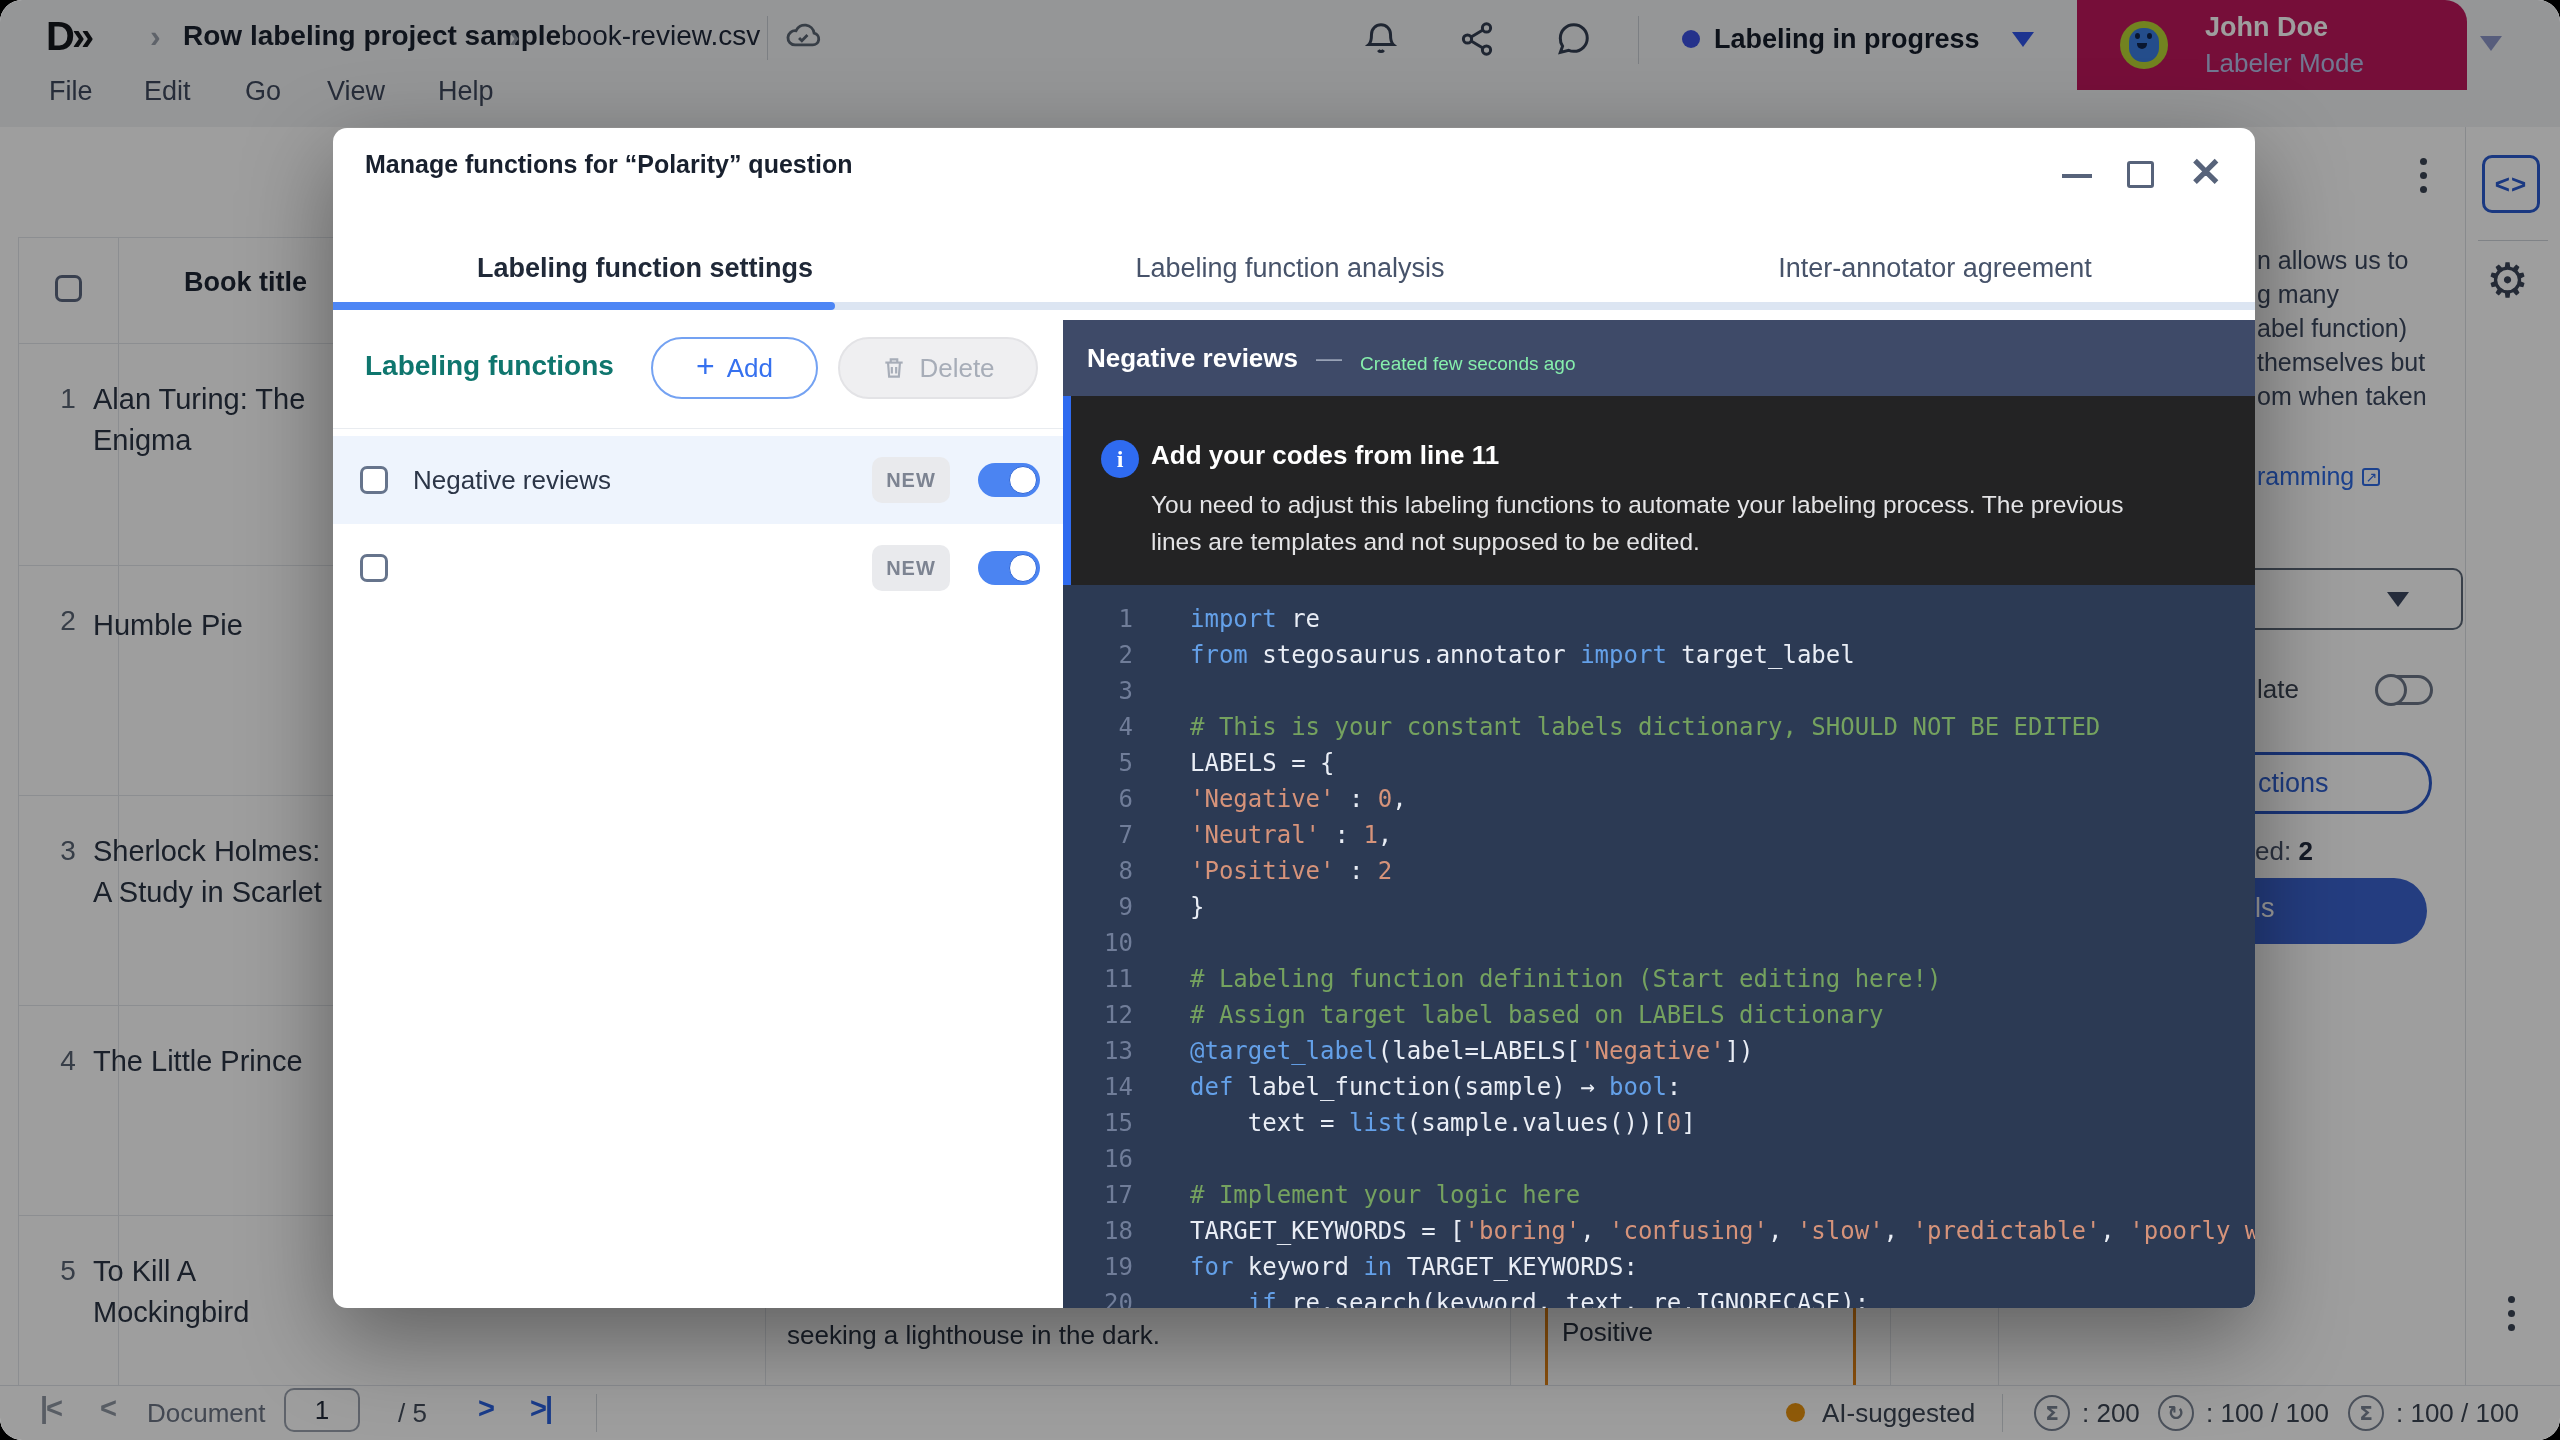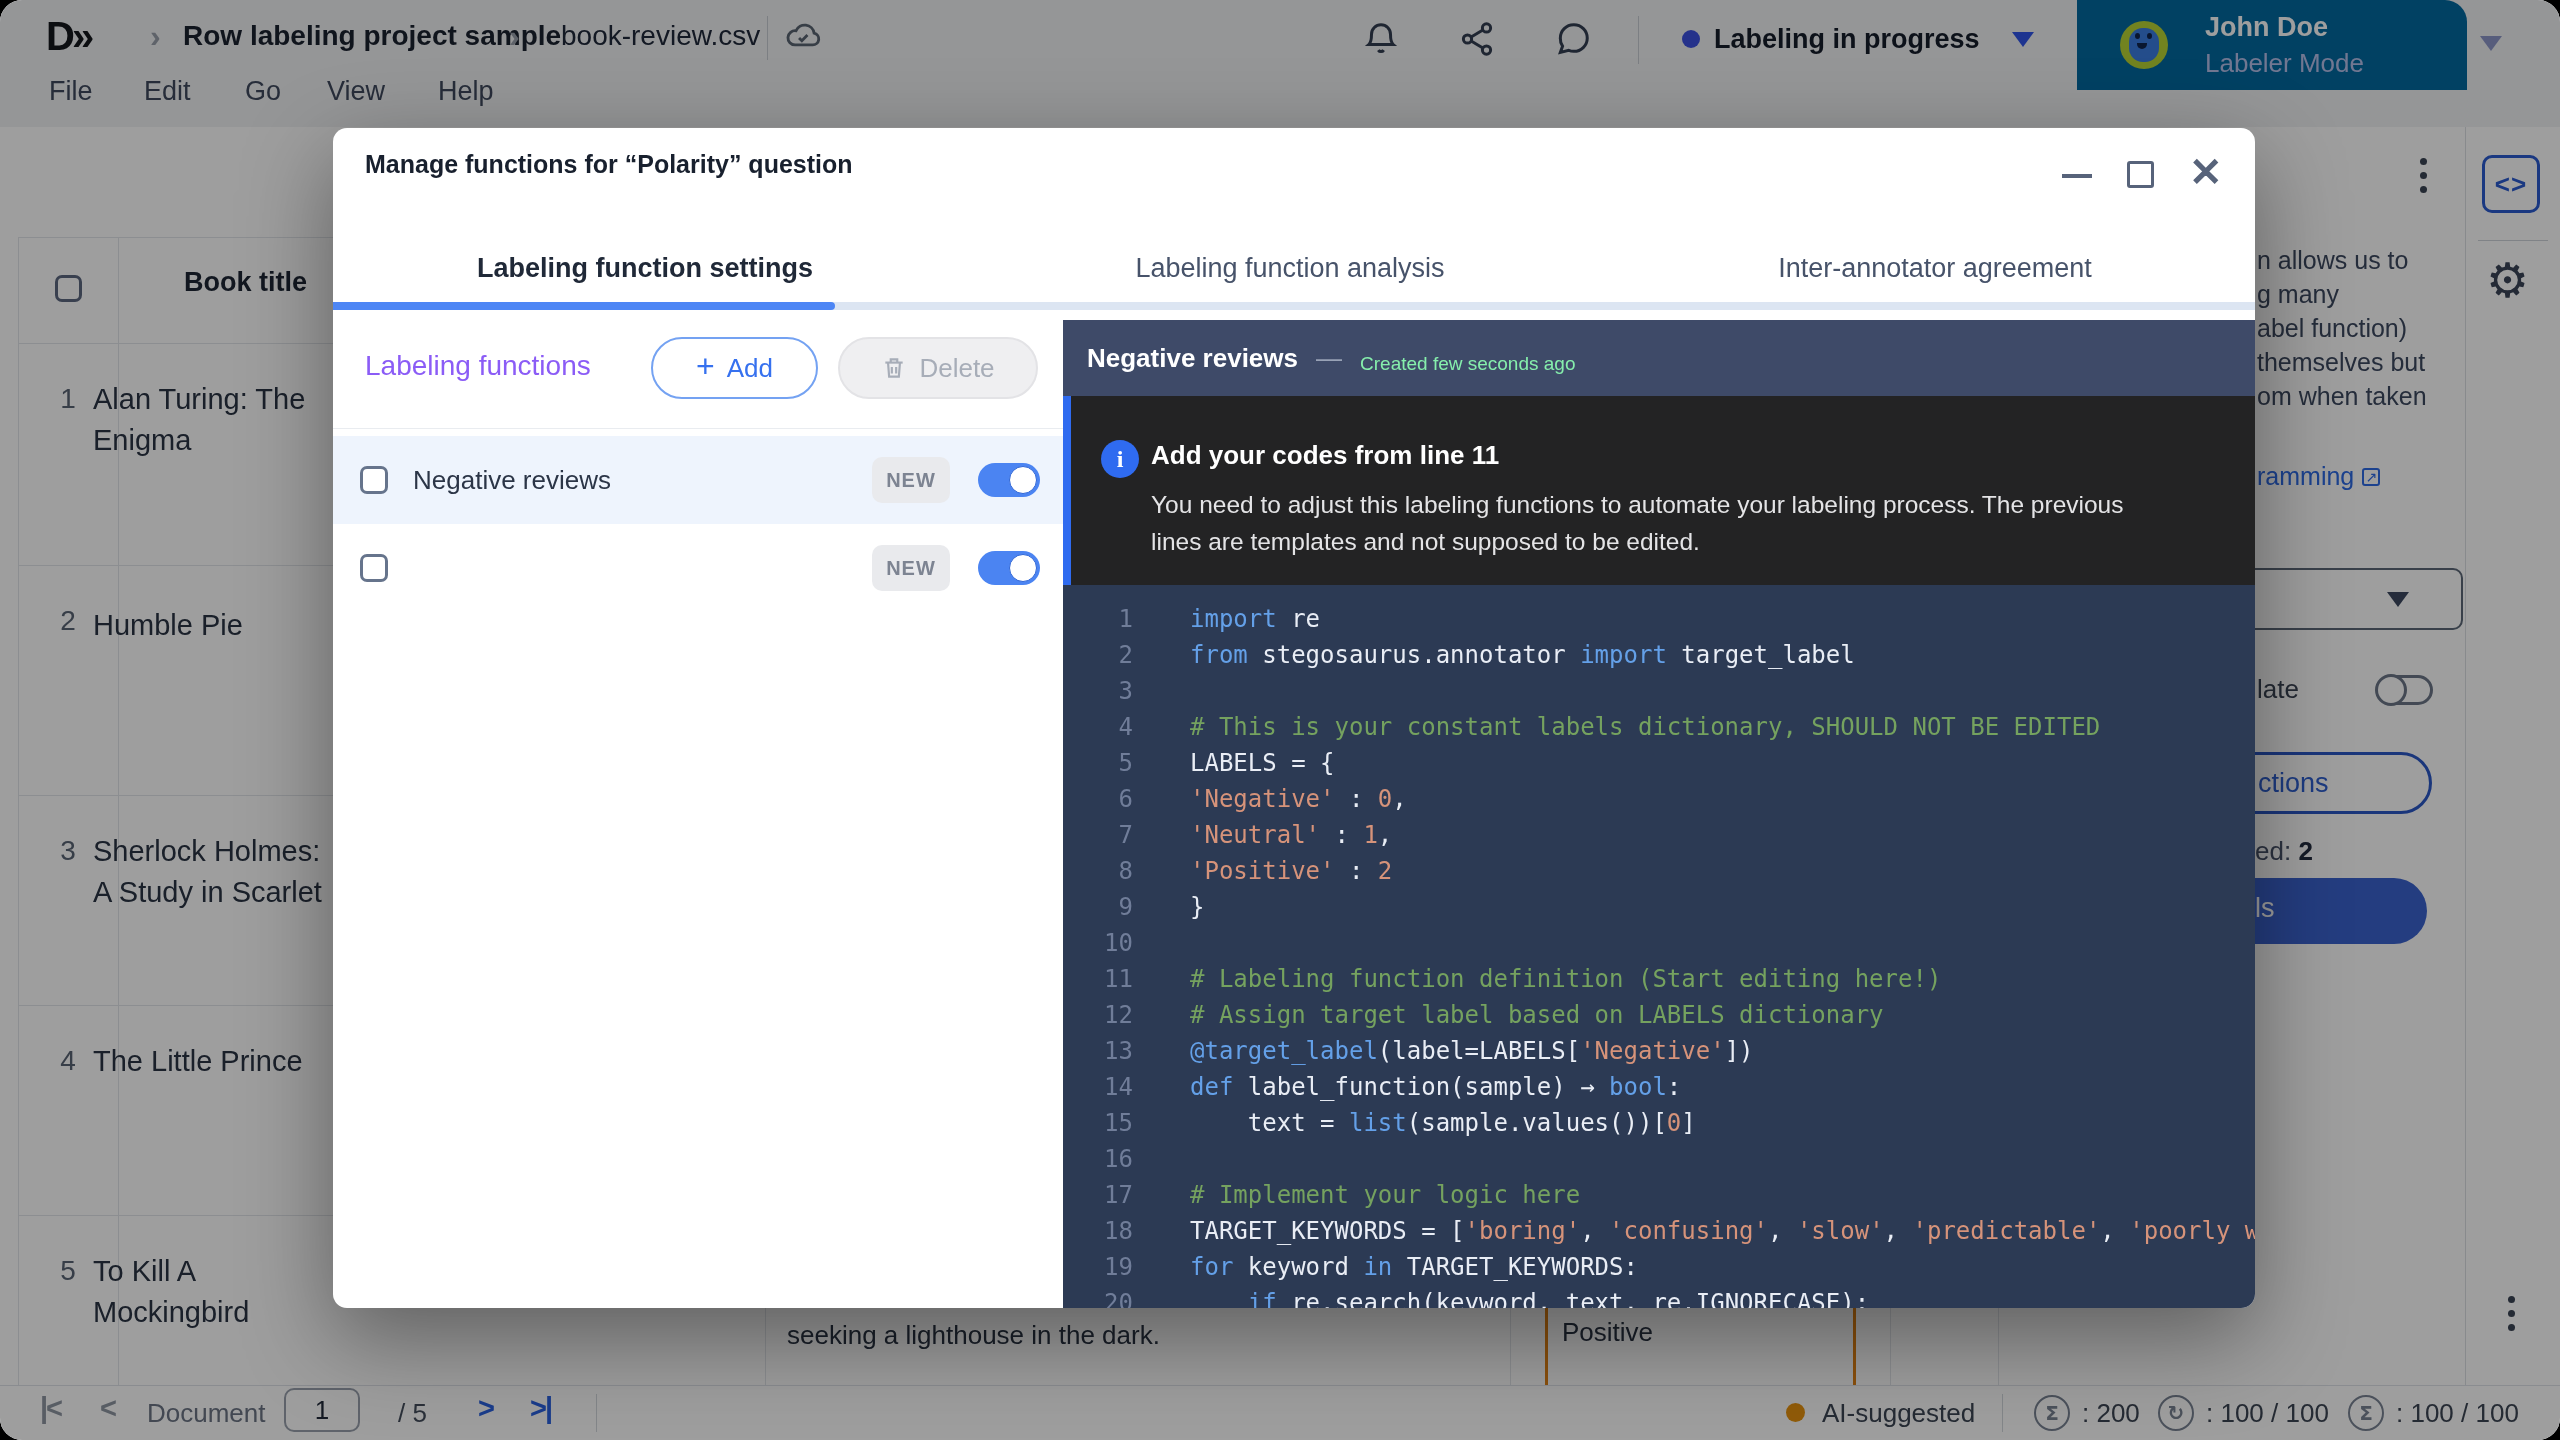--- a/index.html
+++ b/index.html
@@ -15,21 +15,21 @@
   .logo{position:absolute;left:46px;top:14px;font-size:40px;font-weight:900;color:#14171c;letter-spacing:-3px;}
   .crumb-sep{position:absolute;top:18px;font-size:32px;color:#9aa1ab;font-weight:bold;}
   .crumb-1{position:absolute;left:183px;top:20px;font-size:28px;font-weight:bold;color:#1b2230;}
   .crumb-2{position:absolute;left:552px;top:20px;font-size:28px;color:#20293a;margin-left:9px;}
   .tb-divider{position:absolute;width:1px;background:#c9cdd3;}
   .menu-item{position:absolute;top:76px;font-size:27px;color:#3f4a5e;}
   .tb-icon{position:absolute;top:20px;width:38px;height:38px;}
   .status-dot{position:absolute;left:1682px;top:30px;width:18px;height:18px;border-radius:50%;background:#3d52e0;}
   .status-label{position:absolute;left:1714px;top:24px;font-size:27px;font-weight:bold;color:#161d2b;}
   .caret-down{width:0;height:0;border-left:11px solid transparent;border-right:11px solid transparent;border-top:15px solid #2f55e8;position:absolute;}
-  .user-panel{position:absolute;left:2077px;top:0;width:390px;height:90px;background:#0369a1;border-radius:0 22px 0 0;z-index:2;text-align:right;}
+  .user-panel{position:absolute;left:2077px;top:0;width:390px;height:90px;background:#be185d;border-radius:0 22px 0 0;z-index:2;text-align:right;}
   .avatar{position:absolute;left:43px;top:21px;width:48px;height:48px;border-radius:50%;background:#b8d435;overflow:hidden;}
   .avatar .face{position:absolute;left:9px;top:7px;width:30px;height:34px;border-radius:14px;background:#3a7de0;}
   .avatar .eye{position:absolute;top:12px;width:5px;height:6px;border-radius:50%;background:#10254d;}
   .avatar .smile{position:absolute;left:10px;top:22px;width:10px;height:6px;border-radius:0 0 8px 8px;background:#10254d;}
   .user-name{position:absolute;left:128px;top:12px;font-size:27px;font-weight:bold;color:#ffffff;}
   .user-mode{position:absolute;left:128px;top:48px;font-size:26px;color:#b7c0ea;}
 
   
   .content{position:absolute;left:0;top:127px;width:2560px;height:1258px;background:#ffffff;z-index:1;}
   .vline{position:absolute;background:#e3e6eb;width:1px;}
@@ -81,21 +81,21 @@
   .modal{position:absolute;left:333px;top:128px;width:1922px;height:1180px;background:#ffffff;border-radius:14px;z-index:10;box-shadow:0 30px 90px rgba(0,0,0,.4);}
   .modal-title{position:absolute;left:32px;top:22px;font-size:25px;font-weight:bold;color:#18202e;}
   .win-min{position:absolute;left:1729px;top:46px;width:30px;height:4px;background:#57637a;}
   .win-max{position:absolute;left:1794px;top:33px;width:27px;height:27px;border:3.5px solid #57637a;border-radius:3px;}
   .win-close{position:absolute;left:1856px;top:24px;font-size:40px;color:#57637a;font-weight:bold;line-height:40px;}
   .tab{position:absolute;top:125px;transform:translateX(-50%);font-size:27px;color:#47536a;white-space:nowrap;}
   .tab.active{font-weight:bold;color:#202938;}
   .tab-track{position:absolute;left:0;top:174px;width:1922px;height:8px;background:#dce5f2;}
   .tab-track .active-bar{position:absolute;left:0;top:0;width:502px;height:8px;background:#4d86f5;border-radius:0 4px 4px 0;}
 
-  .fn-heading{position:absolute;left:32px;top:222px;font-size:28px;font-weight:normal;color:#8b5cf6;}
+  .fn-heading{position:absolute;left:32px;top:222px;font-size:28px;font-weight:bold;color:#0f766e;}
   .btn-add{position:absolute;left:318px;top:209px;width:167px;height:62px;border:2.5px solid #74a2f2;border-radius:31px;background:#fff;color:#3671ef;font-size:26px;display:flex;align-items:center;justify-content:center;gap:12px;}
   .btn-add .plus{font-size:32px;font-weight:normal;margin-top:-3px;}
   .btn-del{position:absolute;left:505px;top:209px;width:200px;height:62px;border:2px solid #e3e3e6;border-radius:31px;background:#efeff1;color:#a7adb8;font-size:26px;display:flex;align-items:center;justify-content:center;gap:12px;}
   .fn-divider{position:absolute;left:0;top:300px;width:730px;height:1px;background:#e9ecf0;}
   .fn-row{position:absolute;left:0;width:730px;height:88px;}
   .fn-row.selected{background:#eef4fd;}
   .fn-check{position:absolute;left:27px;top:30px;width:28px;height:28px;border:3px solid #66748c;border-radius:7px;background:#fff;}
   .fn-label{position:absolute;left:80px;top:0;line-height:88px;font-size:26px;color:#2b3547;}
   .fn-badge{position:absolute;left:539px;top:21px;width:78px;height:46px;border-radius:10px;background:#e9eaed;color:#7d8492;font-size:20px;font-weight:bold;letter-spacing:1px;text-align:center;line-height:46px;}
   .fn-toggle{position:absolute;left:645px;top:27px;width:62px;height:34px;border-radius:17px;background:#4b84f2;}

